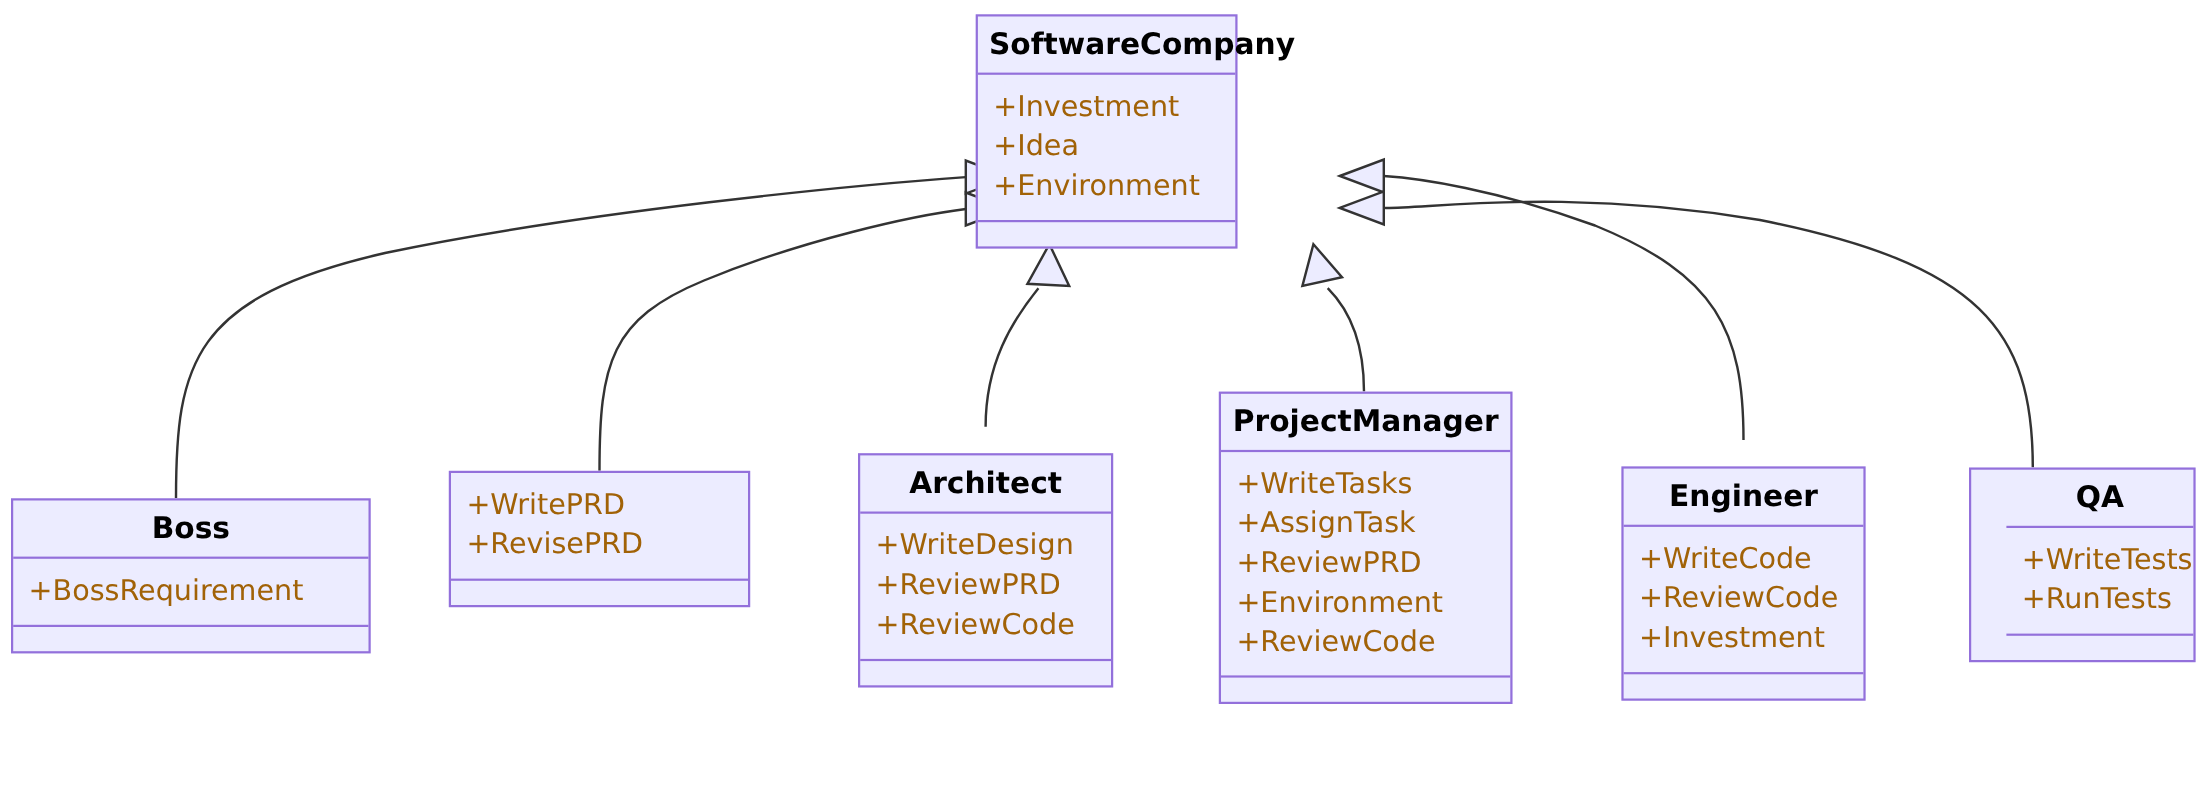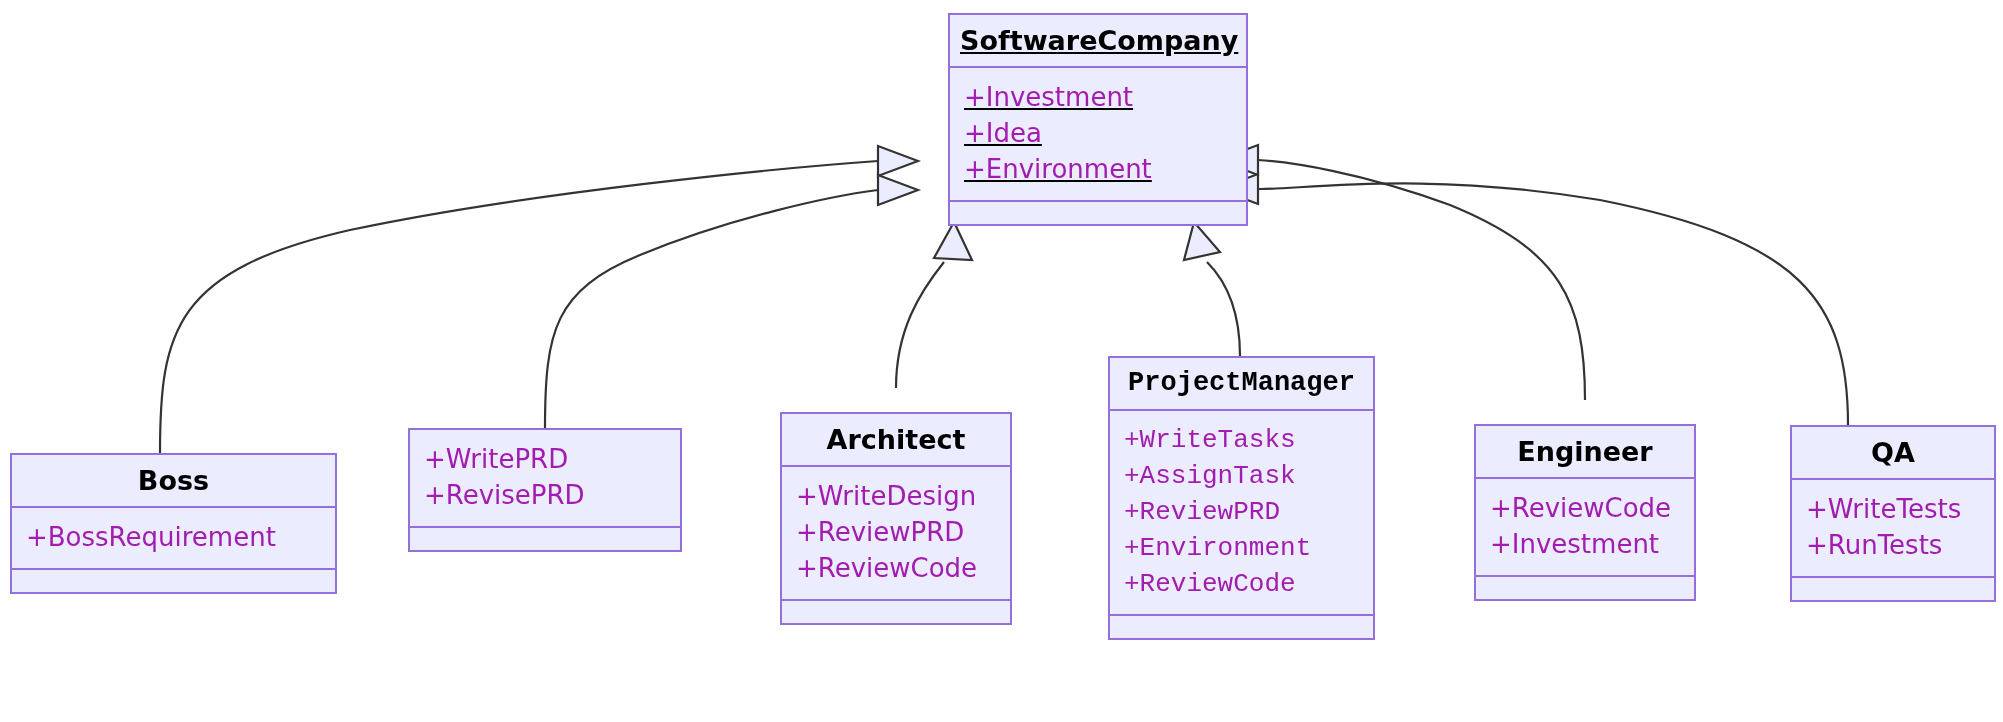--- a/index.html
+++ b/index.html
@@ -41,21 +41,21 @@
     border-bottom: 2px solid #9370DB;
     white-space: nowrap;
   }
   .uml-attrs {
     box-sizing: border-box;
     padding: 12px 14px 12px 14px;
     border-bottom: 2px solid #9370DB;
   }
   .uml-attr {
     font-size: 26px;
-    color: #a21caf;
+    color: #a16207;
     line-height: 1.38;
     white-space: nowrap;
   }
   .uml-methods {
     box-sizing: border-box;
     height: 22px;
   }
 </style>
 </head>
 <body>
@@ -76,21 +76,21 @@
     <path d="M 1240 356 C 1240 310 1225 280 1207 262" fill="none" stroke="#333333" stroke-width="2.2"></path>
     <polygon points="1194,222 1184,260 1220,252" fill="#ECECFF" stroke="#333333" stroke-width="2.2" stroke-linejoin="miter"></polygon>
 
     <path d="M 1585 400 C 1585 300 1560 250 1450 205 C 1360 172 1290 162 1258 160" fill="none" stroke="#333333" stroke-width="2.2"></path>
     <polygon points="1218,160 1258,145 1258,175" fill="#ECECFF" stroke="#333333" stroke-width="2.2" stroke-linejoin="miter"></polygon>
 
     <path d="M 1848 425 C 1848 300 1800 240 1600 200 C 1420 170 1300 190 1258 189" fill="none" stroke="#333333" stroke-width="2.2"></path>
     <polygon points="1218,189 1258,174 1258,204" fill="#ECECFF" stroke="#333333" stroke-width="2.2" stroke-linejoin="miter"></polygon>
   </svg>
 
-  <div class="uml-class" style="left:948px; top:13px; width:300px;text-decoration:underline;">
+  <div class="uml-class" style="left:887px; top:13px; width:238px;">
     <div class="uml-title">SoftwareCompany</div>
     <div class="uml-attrs">
       <div class="uml-attr">+Investment</div>
       <div class="uml-attr">+Idea</div>
       <div class="uml-attr">+Environment</div>
     </div>
     <div class="uml-methods"></div>
   </div>
 
   <div class="uml-class" style="left:10px; top:453px; width:327px;">
@@ -112,42 +112,43 @@
   <div class="uml-class" style="left:780px; top:412px; width:232px;">
     <div class="uml-title">Architect</div>
     <div class="uml-attrs">
       <div class="uml-attr">+WriteDesign</div>
       <div class="uml-attr">+ReviewPRD</div>
       <div class="uml-attr">+ReviewCode</div>
     </div>
     <div class="uml-methods"></div>
   </div>
 
-  <div class="uml-class" style="left:1108px; top:356px; width:267px;font-family:Liberation Mono, monospace;">
+  <div class="uml-class" style="left:1108px; top:356px; width:267px;">
     <div class="uml-title">ProjectManager</div>
     <div class="uml-attrs">
       <div class="uml-attr">+WriteTasks</div>
       <div class="uml-attr">+AssignTask</div>
       <div class="uml-attr">+ReviewPRD</div>
       <div class="uml-attr">+Environment</div>
       <div class="uml-attr">+ReviewCode</div>
     </div>
     <div class="uml-methods"></div>
   </div>
 
   <div class="uml-class" style="left:1474px; top:424px; width:222px;">
     <div class="uml-title">Engineer</div>
     <div class="uml-attrs">
+      <div class="uml-attr">+WriteCode</div>
       <div class="uml-attr">+ReviewCode</div>
       <div class="uml-attr">+Investment</div>
     </div>
     <div class="uml-methods"></div>
   </div>
 
-  <div class="uml-class" style="left:1790px; top:425px; width:206px;">
+  <div class="uml-class" style="left:1790px; top:425px; width:206px;padding-left:32px;">
     <div class="uml-title">QA</div>
     <div class="uml-attrs">
       <div class="uml-attr">+WriteTests</div>
       <div class="uml-attr">+RunTests</div>
     </div>
     <div class="uml-methods"></div>
   </div>
 
 </div>
 

